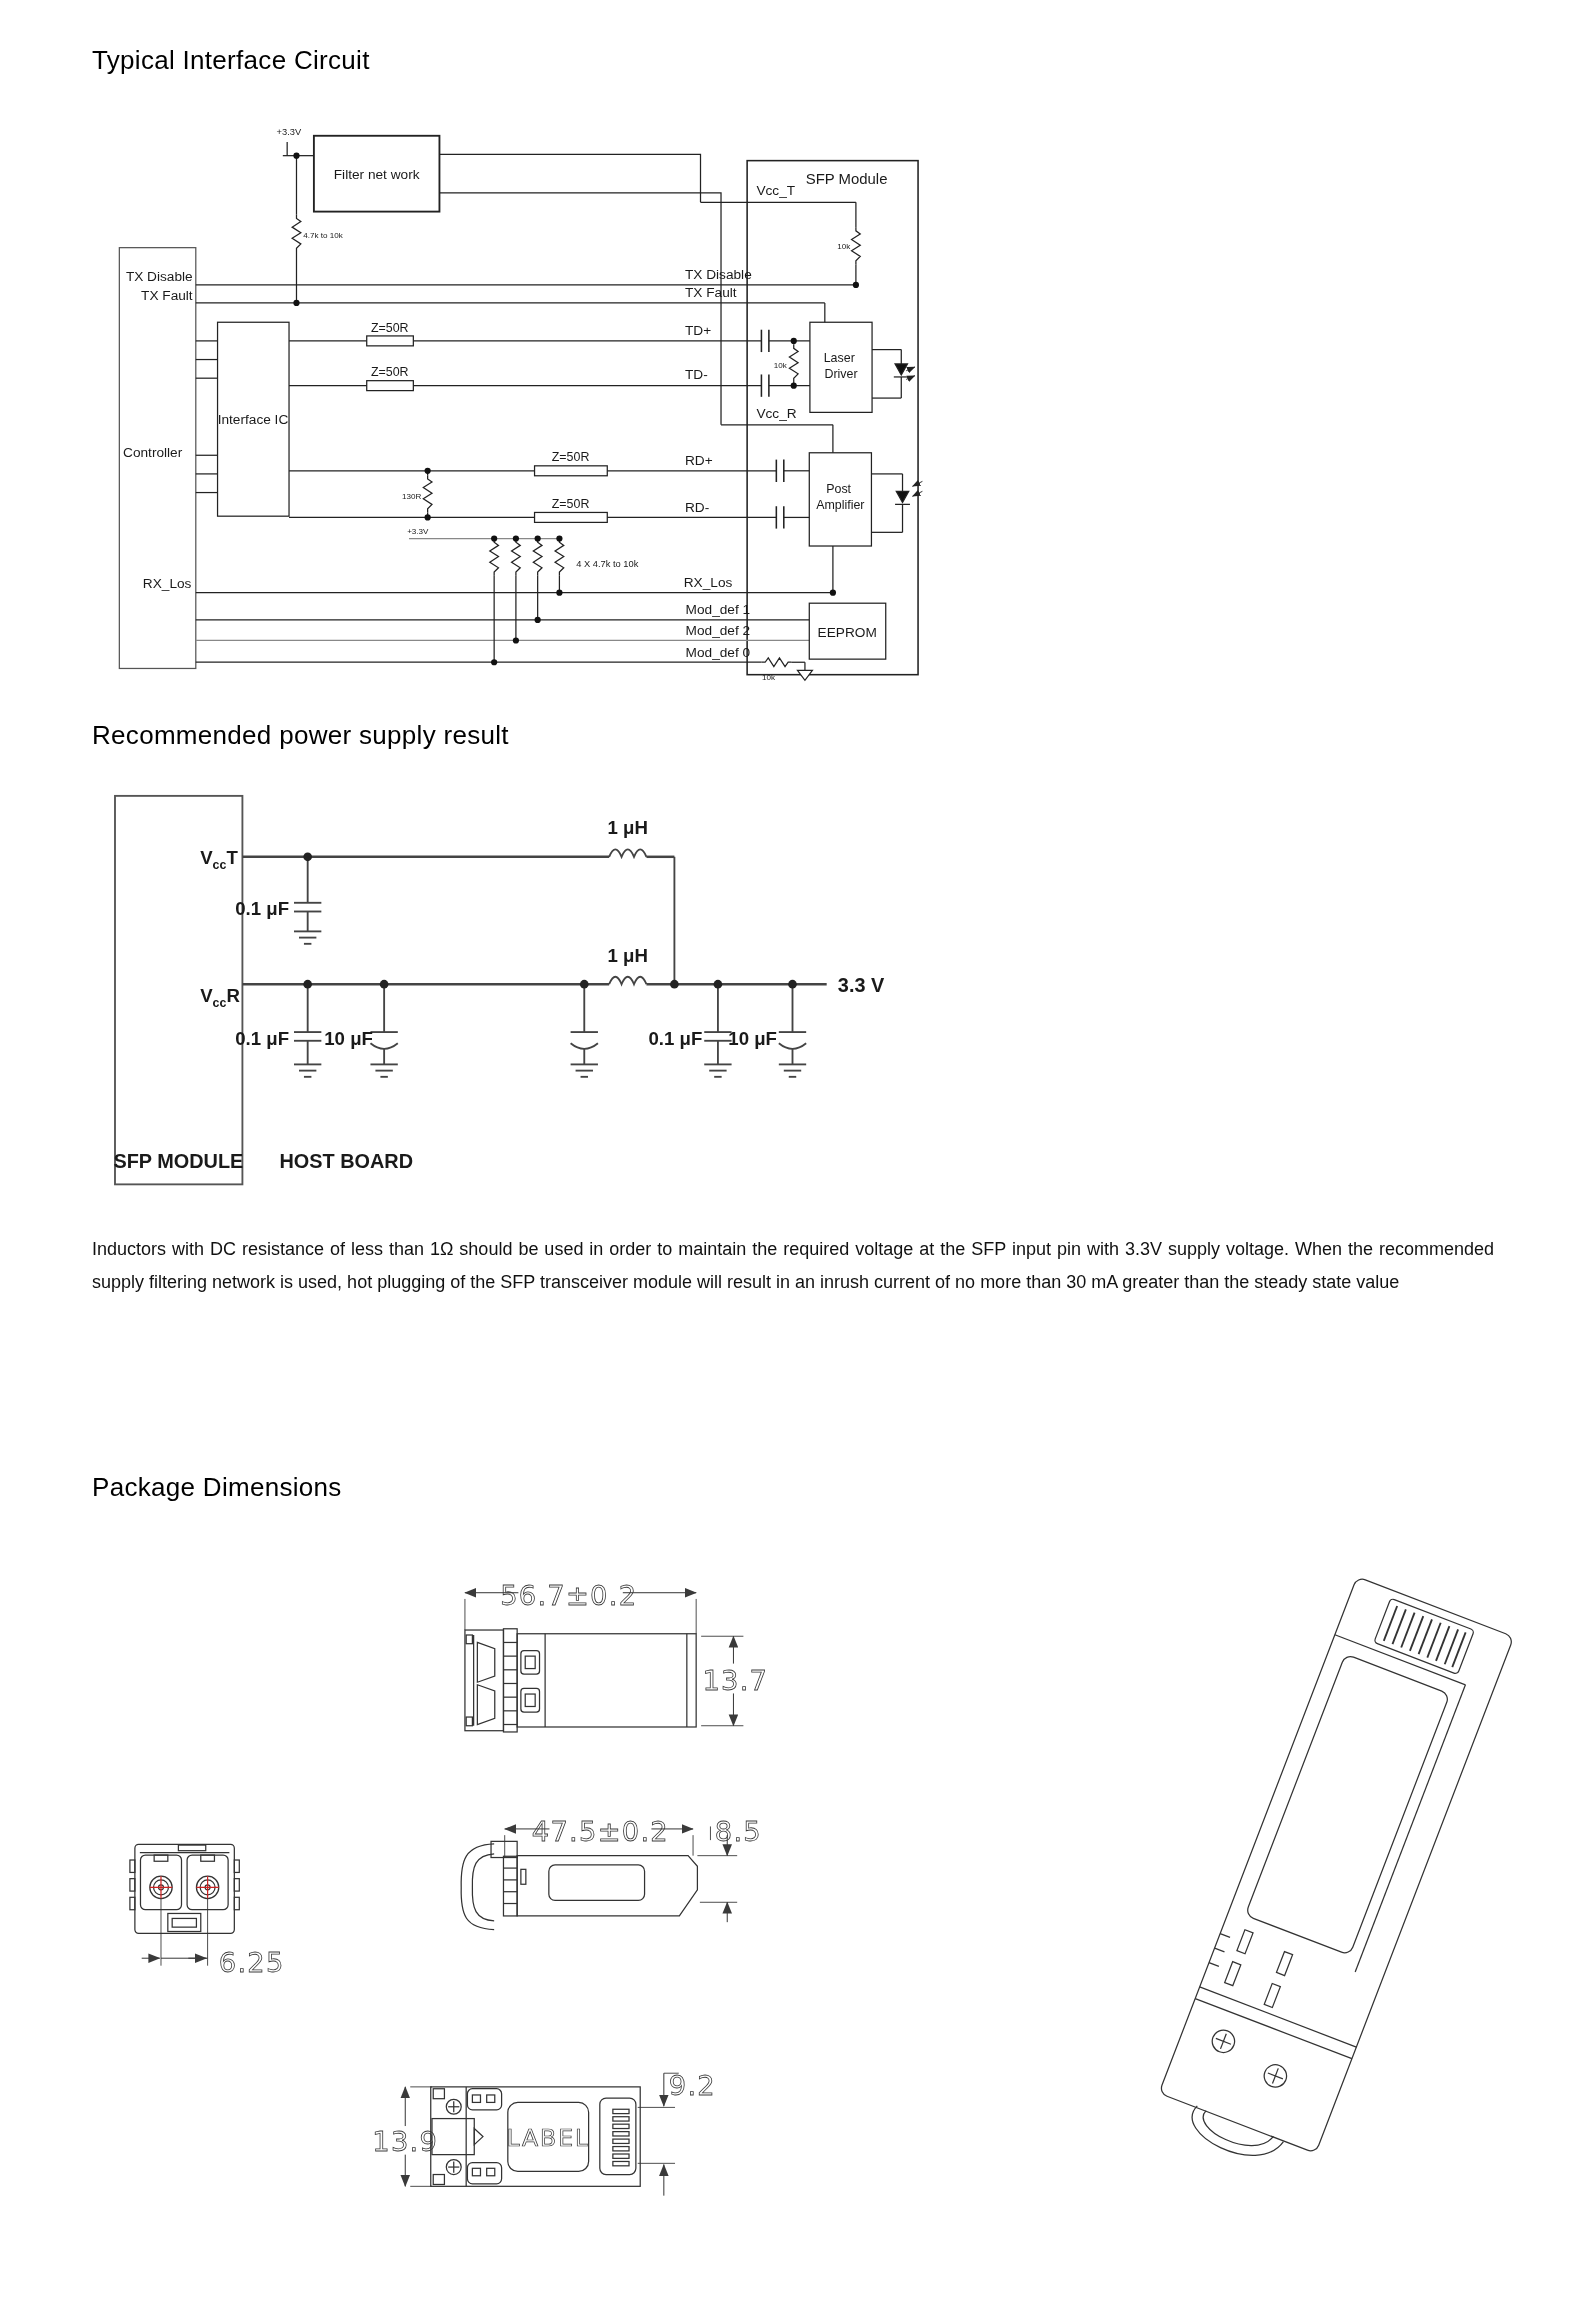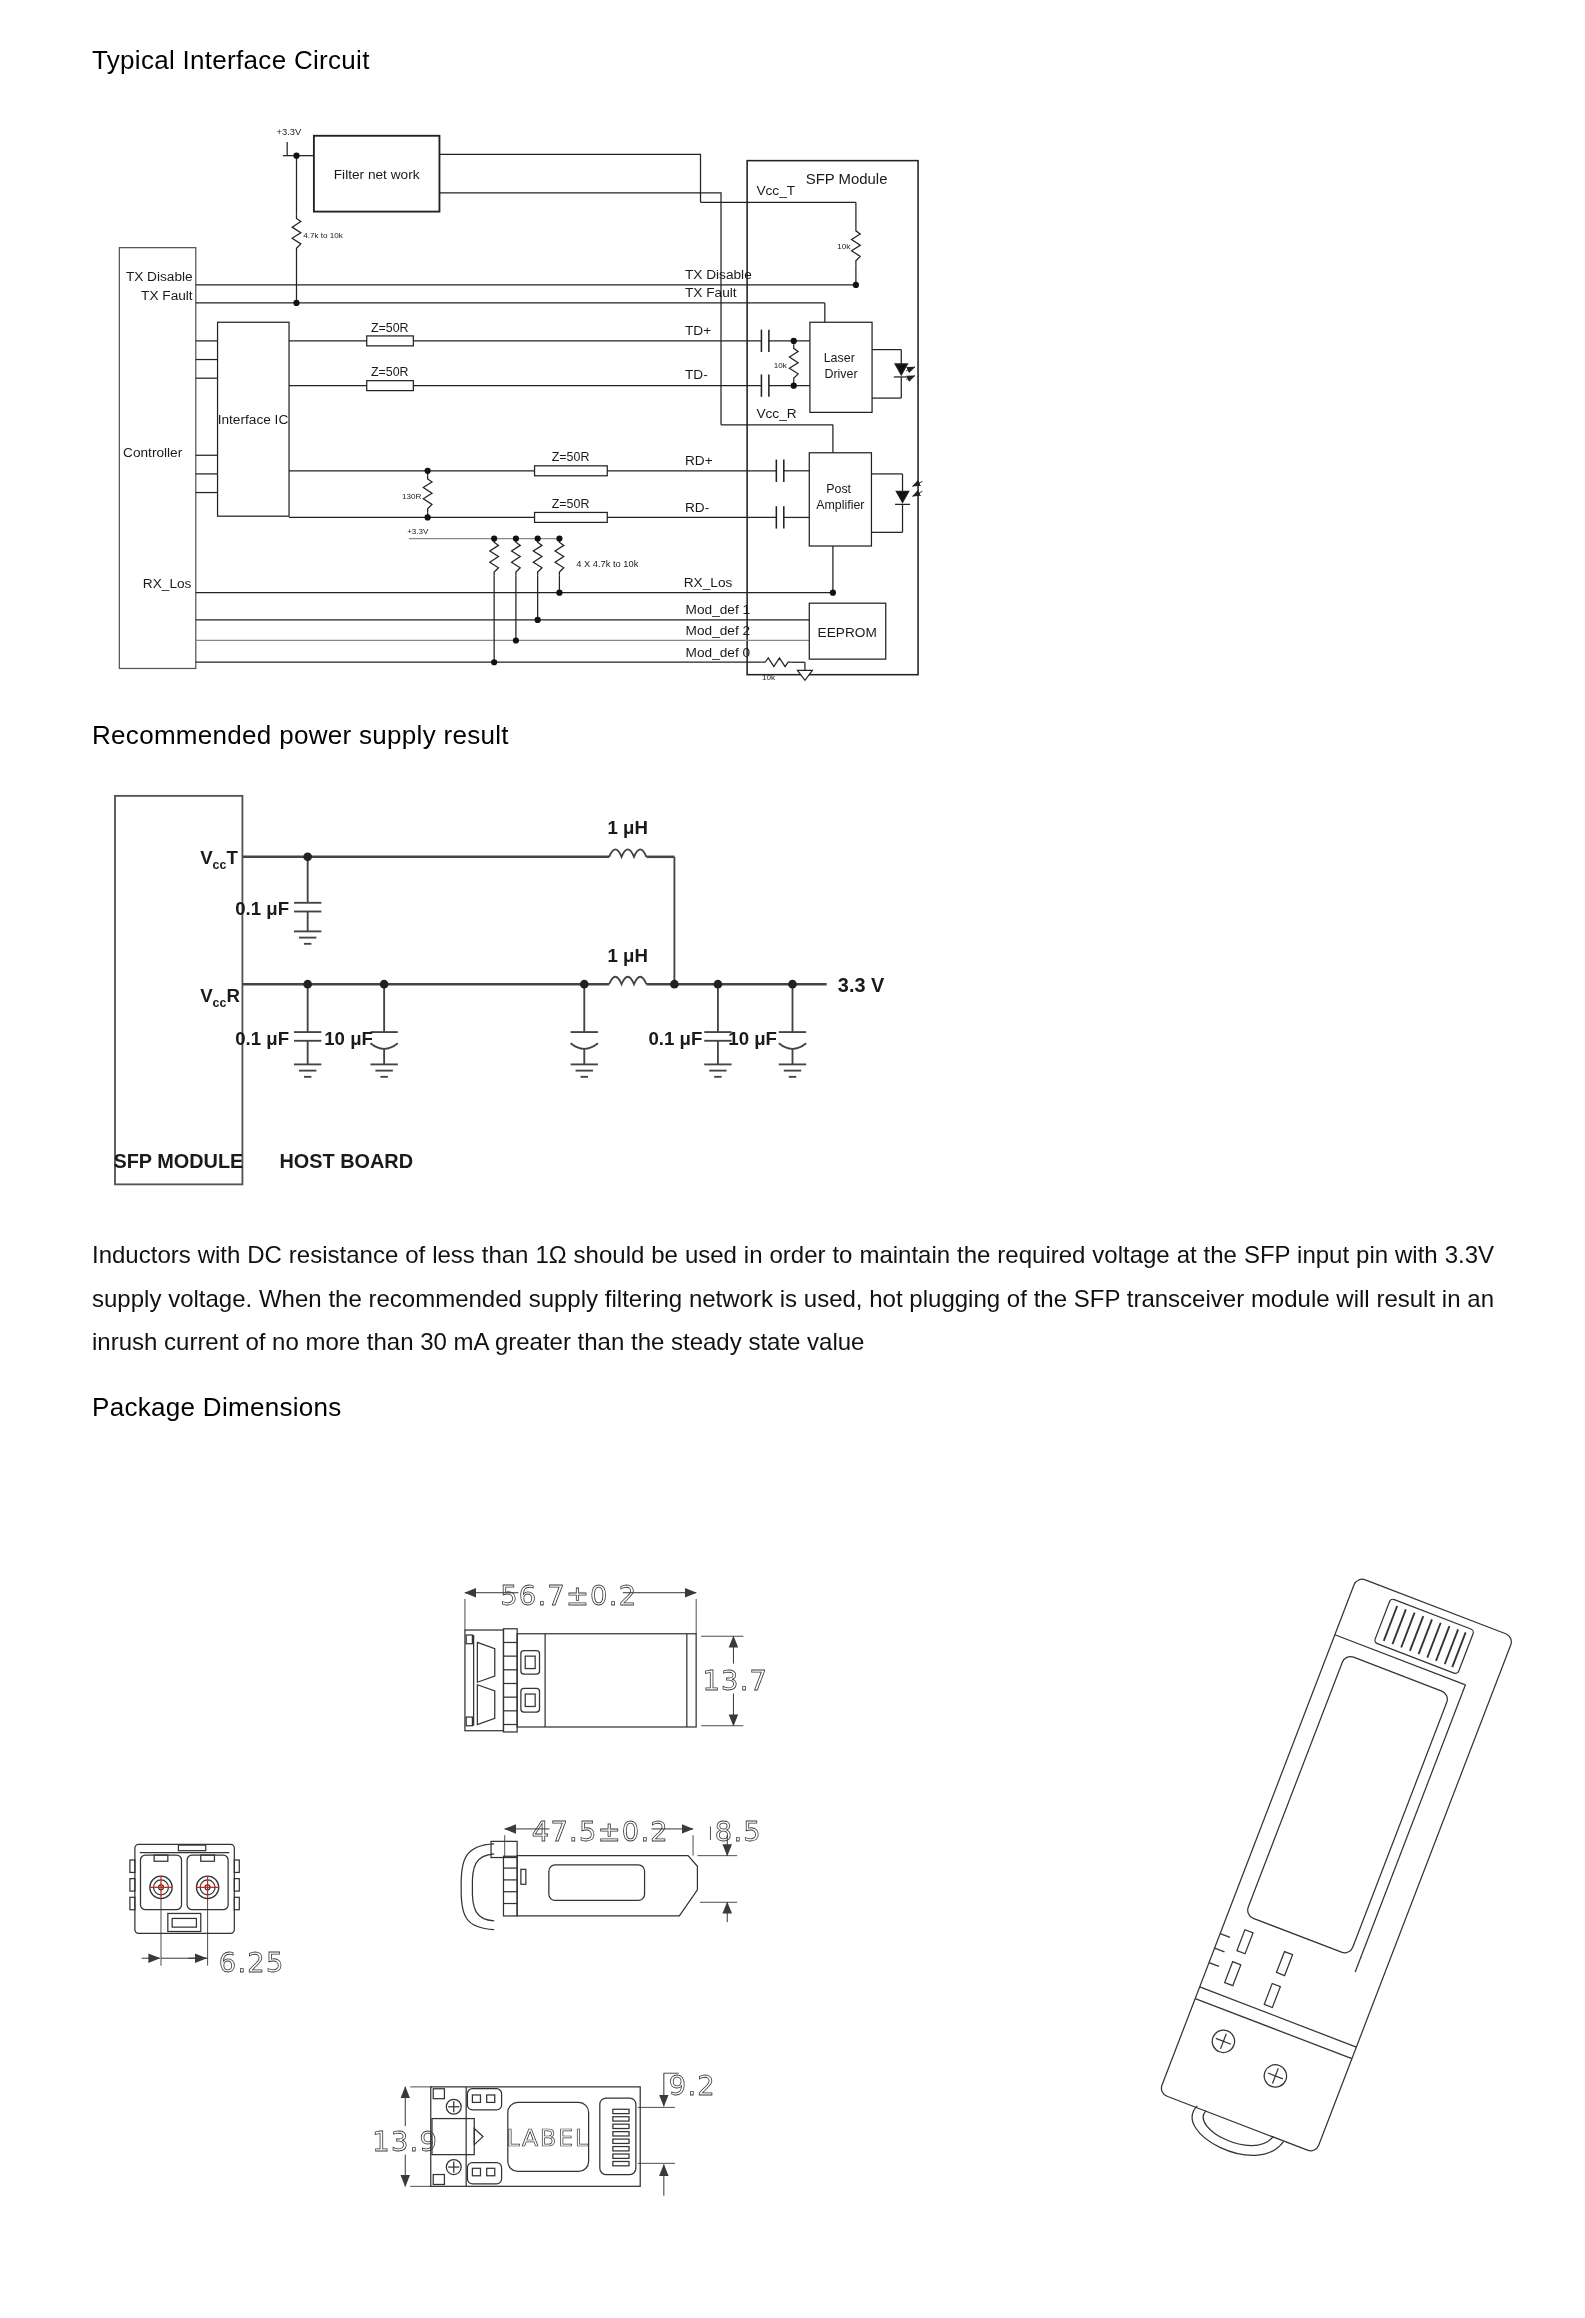--- a/index.html
+++ b/index.html
@@ -2,24 +2,24 @@
 <html style="font-size:10px"><head>
 <meta charset="utf-8">
 <style>
   html,body{margin:0;padding:0}
   body{width:1585px;height:2319px;background:#ffffff;position:relative;
        font-family:"Liberation Sans",sans-serif;color:#111;overflow:hidden}
   h1{position:absolute;margin:0;font-size:26px;font-weight:normal;color:#000;
      font-family:"Liberation Sans",sans-serif;letter-spacing:0.3px}
   #title-interface{left:92px;top:45px}
   #title-filter{left:92px;top:720px}
-  #title-package{left:92px;top:1392px}
+  #title-package{left:92px;top:1472px}
   #note{position:absolute;left:92px;top:1233px;width:1402px}
   #note h3{margin:0 0 10px 0;font-size:21px;font-weight:normal;text-decoration:underline;color:#111}
-  #note p{margin:0;font-size:24px;line-height:1.82;text-align:justify;color:#111}
+  #note p{margin:0;font-size:18px;line-height:1.82;text-align:justify;color:#111}
   svg.sheet{position:absolute;left:0;top:0}
   svg text{font-family:"Liberation Sans",sans-serif;fill:#1a1a1a;stroke:none}
   .lbl{font-size:22px}
   .lbl24{font-size:24px}
   .lbl20{font-size:20px}
   .sm{font-size:15px}
   .xs{font-size:13px}
   .bold30{font-size:30px;font-weight:bold}
   .bold32{font-size:32px;font-weight:bold}
   .dimtxt{font-family:"DejaVu Sans",sans-serif;font-size:44px;fill:none;stroke:#3a3a3a;stroke-width:1.3px;letter-spacing:2px}

